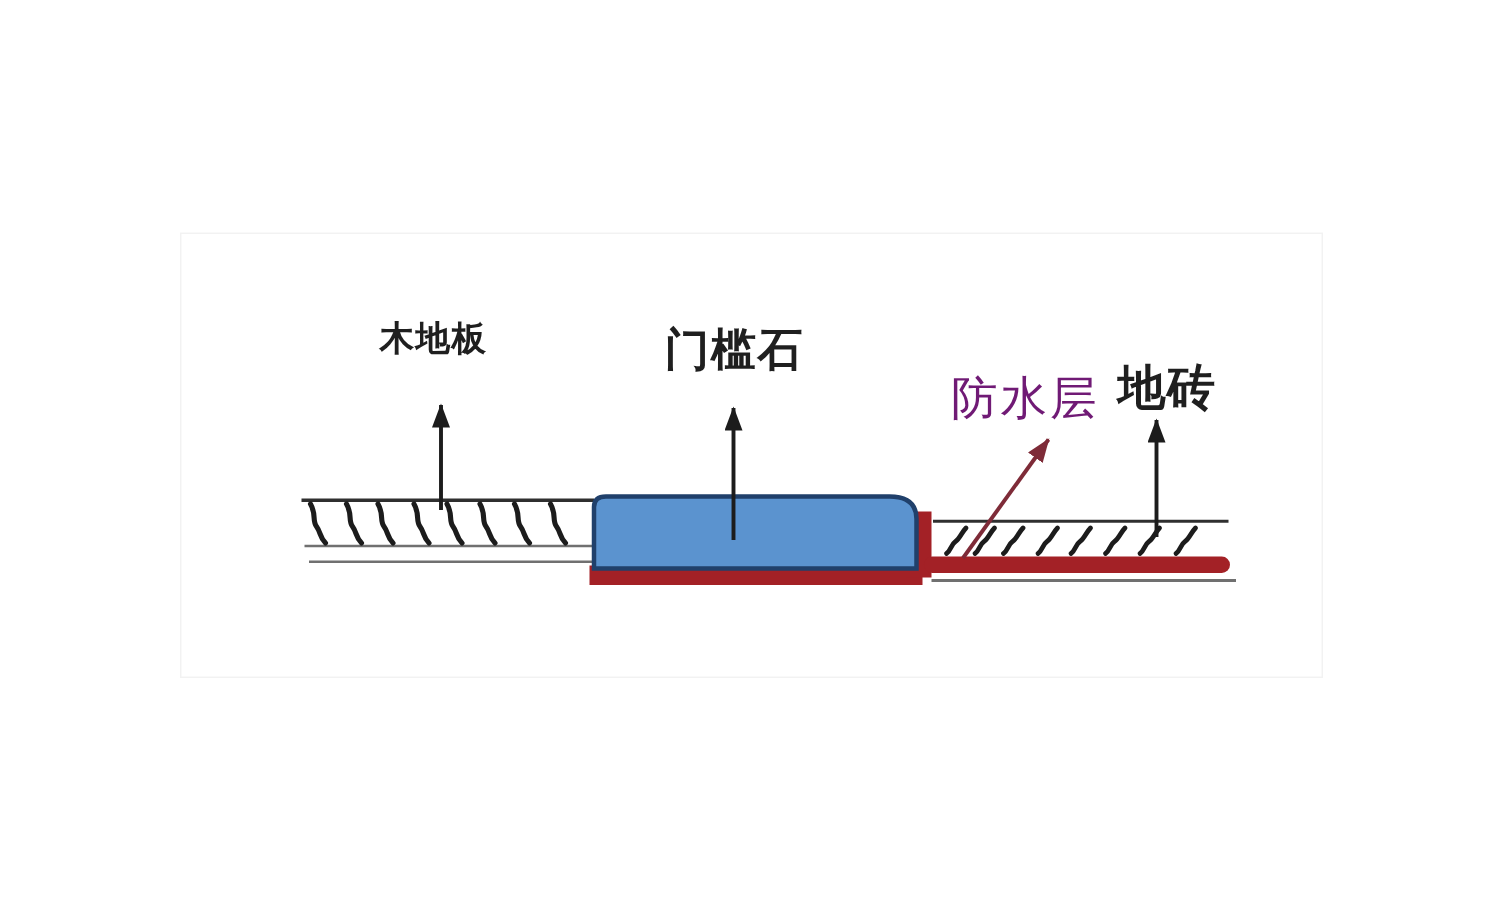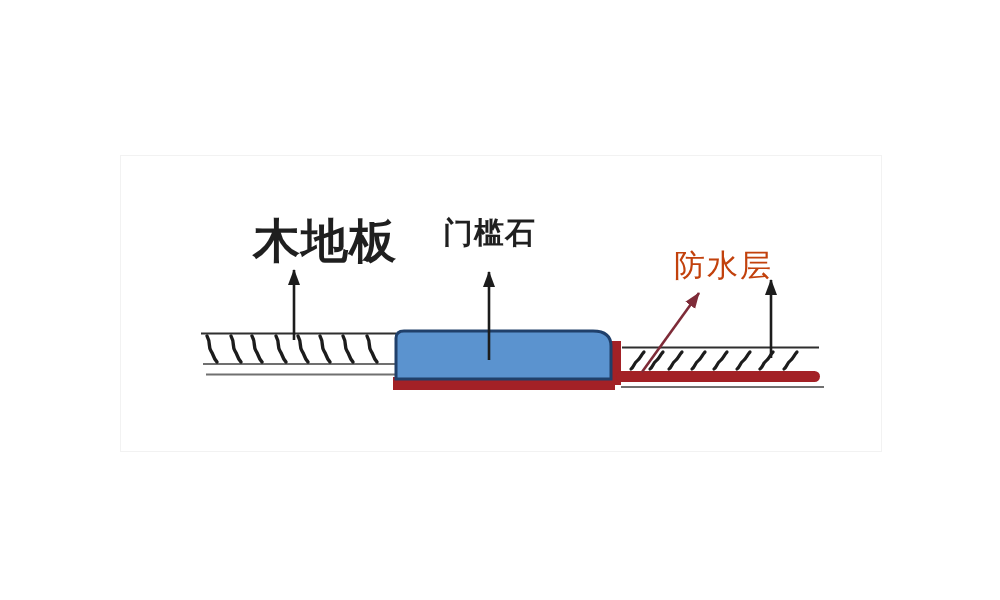--- a/index.html
+++ b/index.html
@@ -31,21 +31,21 @@
     width: 1000px;
     height: 600px;
   }
   .label {
     position: absolute;
     white-space: nowrap;
     font-weight: 700;
     color: #1f1f1f;
     letter-spacing: 1px;
   }
-  .label-wood    { left: 253px; top: 210px; font-size: 47px; text-align: right; }
+  .label-wood    { left: 253px; top: 210px; font-size: 23px; text-align: right; }
   .label-stone   { left: 443px; top: 213px; font-size: 30px; }
   .label-wp      { left: 634px; top: 245px; font-size: 31px; font-weight: 500; letter-spacing: 2px; }
   .label-tile    { left: 745px; top: 237px; font-size: 32px; }
 </style>
 </head>
 <body>
 
 <div class="canvas">
 
   <div class="photo-frame"></div>
@@ -104,15 +104,16 @@
     <g fill="none">
       <line x1="294" y1="340" x2="294" y2="270" stroke-width="2.6" marker-end="url(#mBlack)" stroke="#1c1c1c"></line>
       <line x1="489" y1="360" x2="489" y2="272" stroke-width="2.6" marker-end="url(#mBlack)" stroke="#1c1c1c"></line>
       <line x1="771" y1="358" x2="771" y2="280" stroke-width="2.6" marker-end="url(#mBlack)" stroke="#1c1c1c"></line>
       <line x1="642" y1="372" x2="699" y2="293" stroke-width="2.6" marker-end="url(#mRed)" stroke="#7e2b38"></line>
     </g>
   </svg>
 
   <div class="label label-wood">木地板</div>
   <div class="label label-stone">门槛石</div>
-  <div class="label label-wp" style="color: #c2410c; margin-left: 40px;">防水层</div>
+  <div class="label label-wp" style="color: #701a75;">防水层</div>
+  <div class="label label-tile">地砖</div>
 
 </div>
 
 </body></html>

